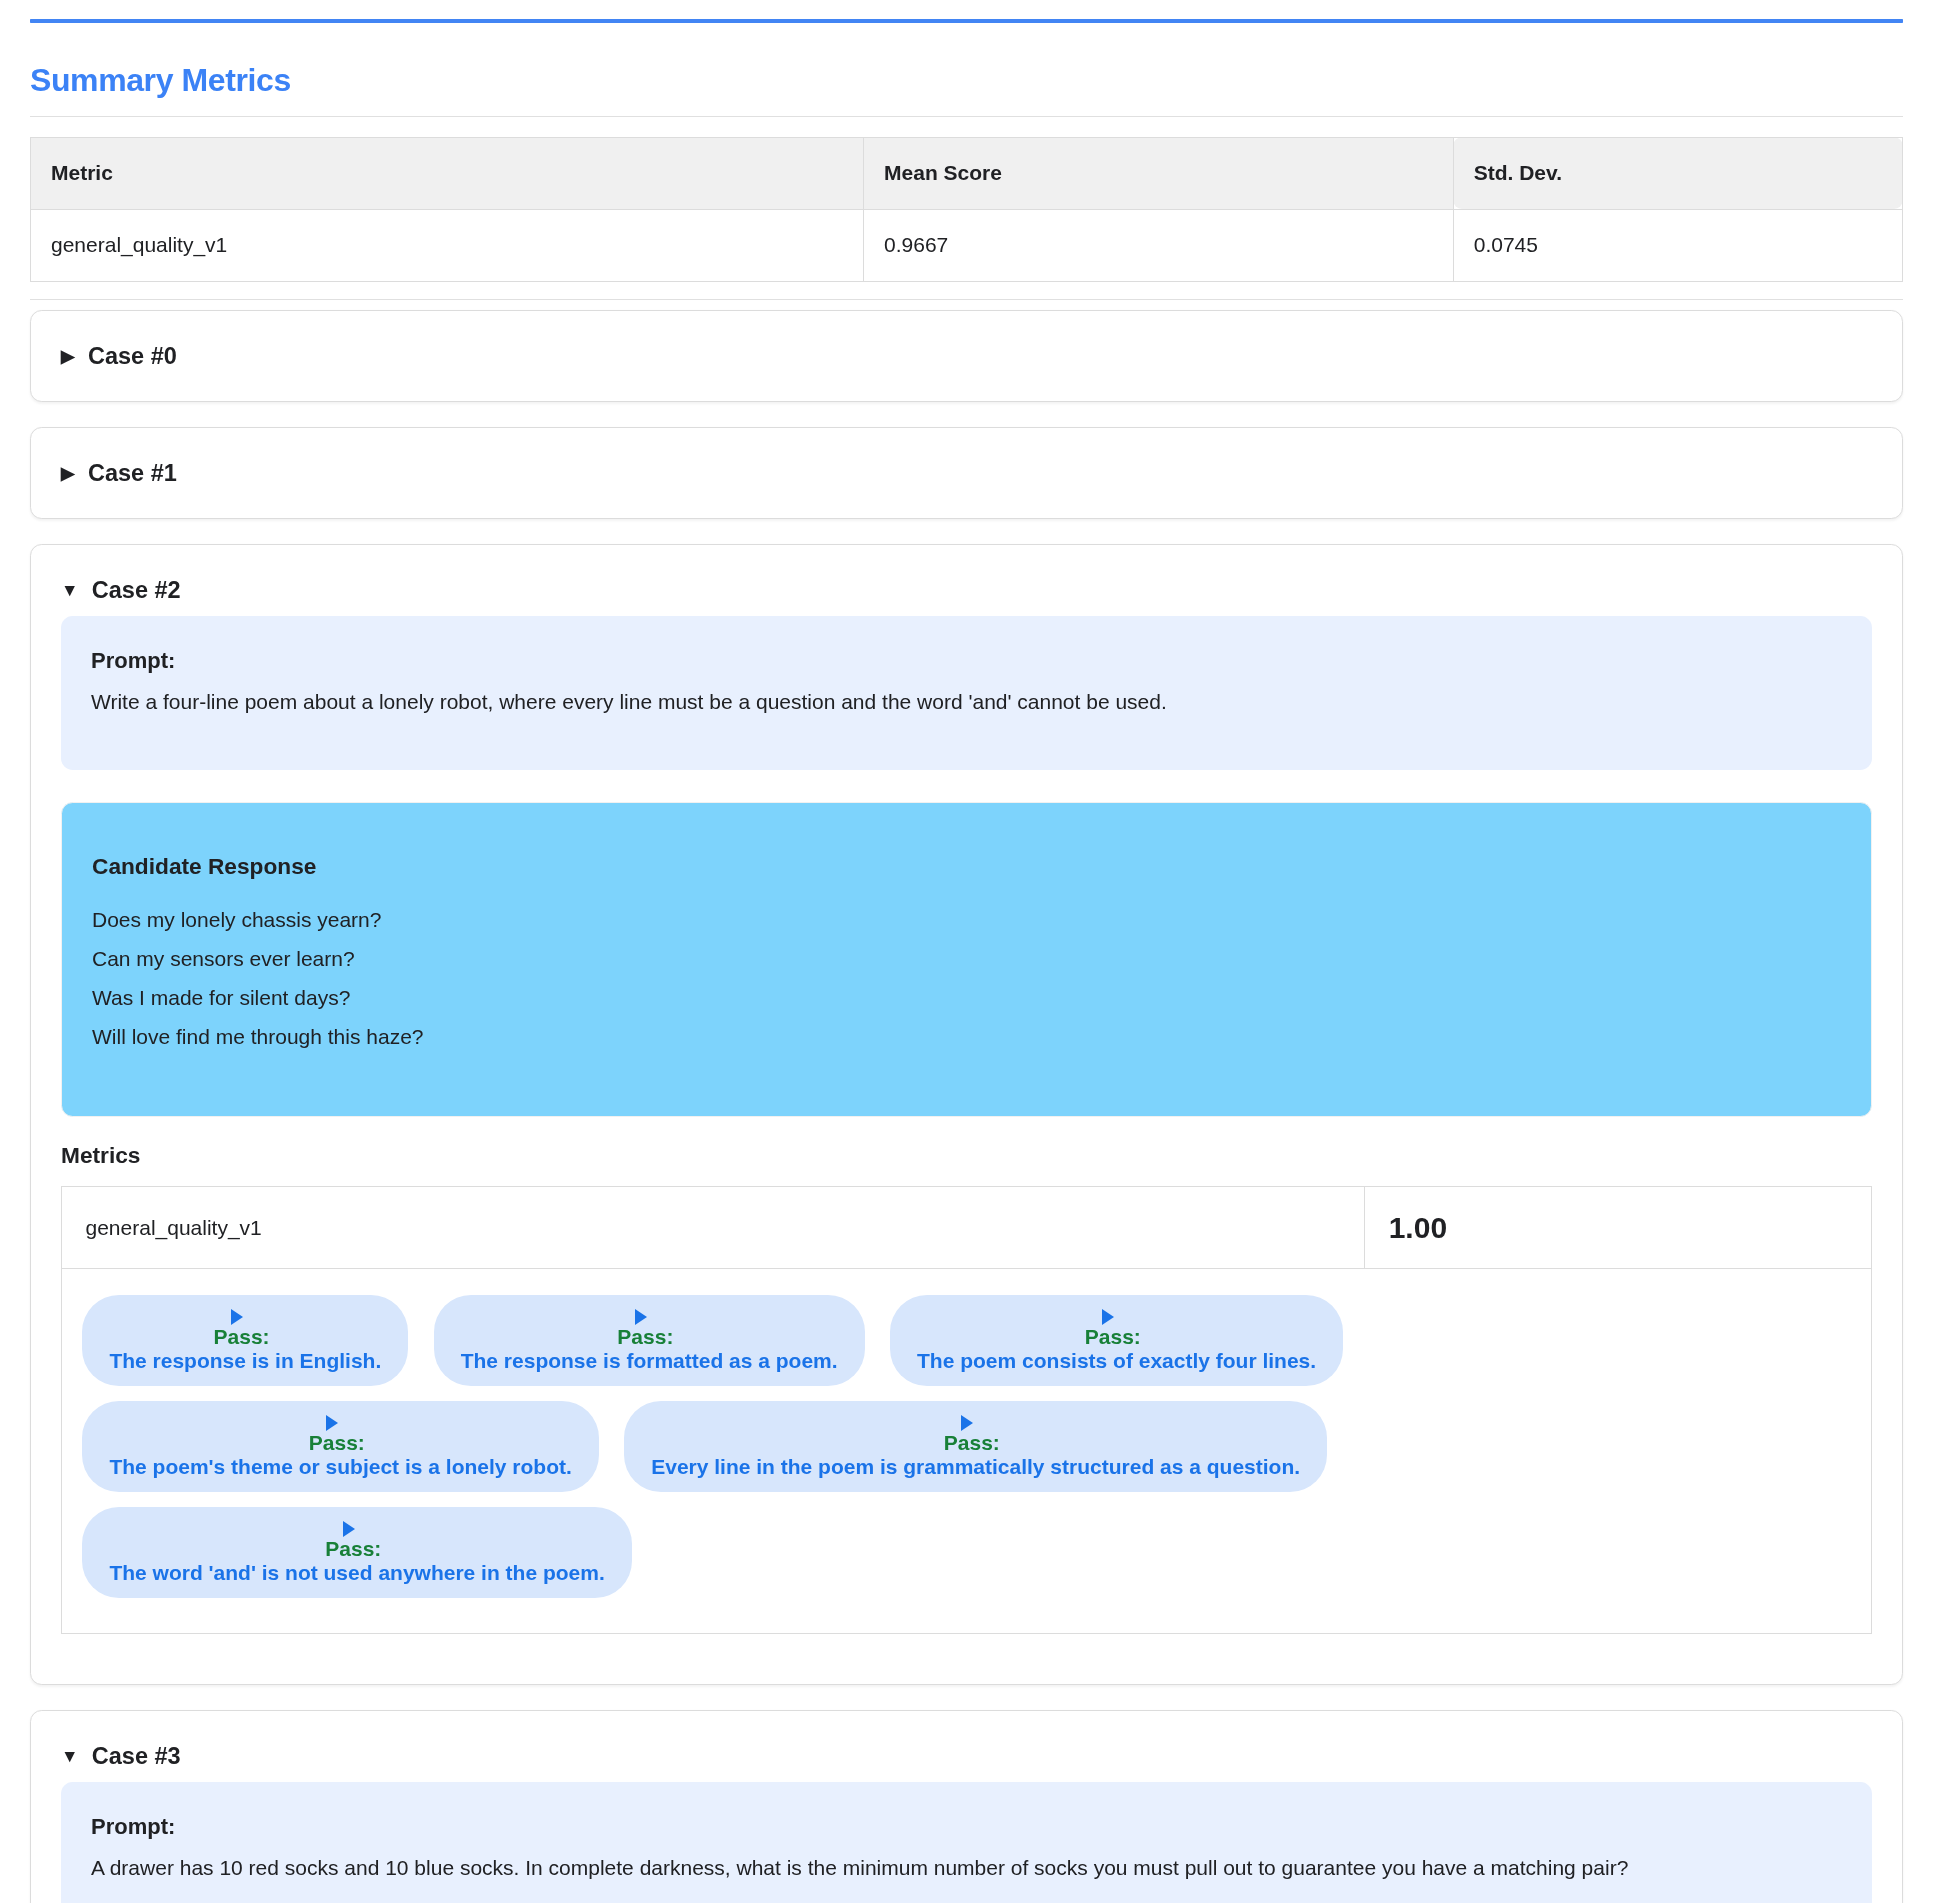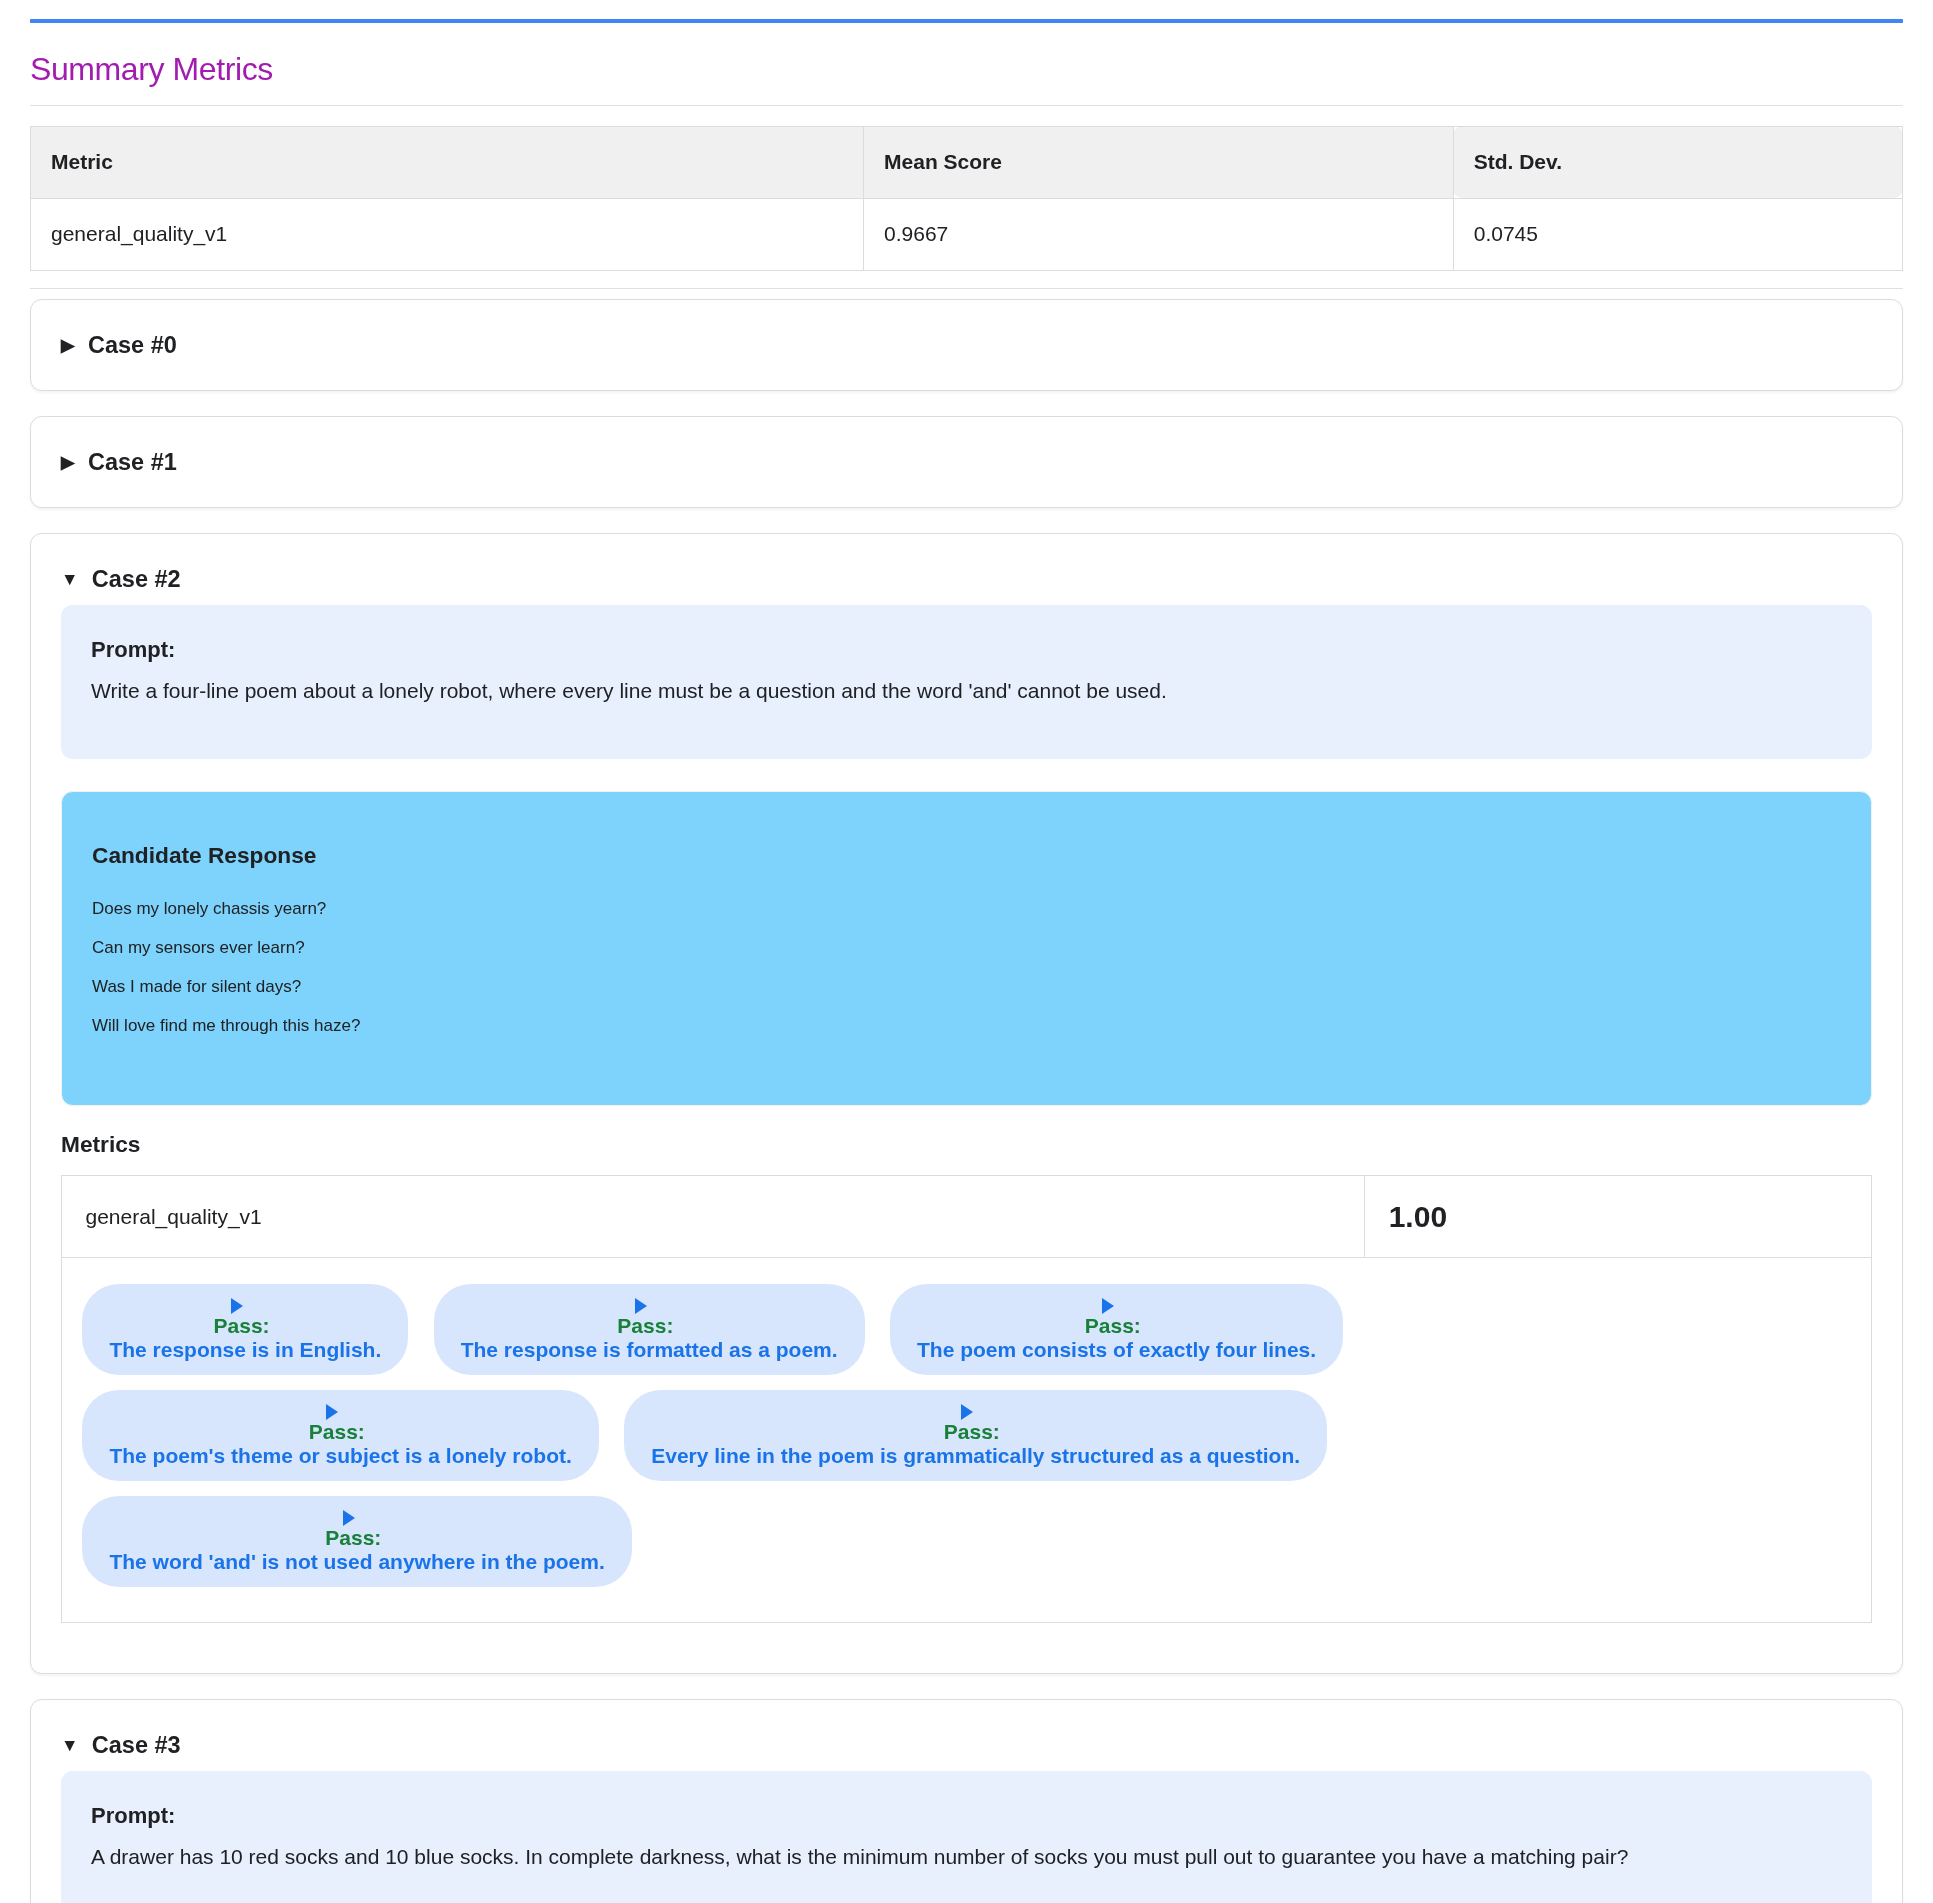--- a/index.html
+++ b/index.html
@@ -25,24 +25,24 @@
     margin: 13.4px 0 0 0;
   }
   .accent-bar {
     height: 4.2px;
     background: #4285f4;
     margin-top: 18.5px;
     border-radius: 0.8px;
   }
   h2.section-heading {
     font-size: 32px;
-    font-weight: 400;
-    color: #a21caf;
+    font-weight: 700;
+    color: #3b82f6;
     letter-spacing: -0.4px;
-    margin: 28px 0 0 0;
+    margin: 39px 0 0 0;
   }
   hr.section-rule {
     border: none;
     border-top: 0.8px solid #e0e0e0;
     margin: 17px 0 0 0;
   }
 
   
   table.summary-table {
     width: 100%;
@@ -113,21 +113,21 @@
     border: 0.8px solid #f1f1f1;
     border-radius: 11.7px;
     padding: 30px;
   }
   .response-heading {
     font-size: 22.7px;
     font-weight: 700;
     margin: 20px 0 20px 0;
   }
   .poem-line {
-    font-size: 17px;
+    font-size: 21px;
     line-height: 39px;
   }
   .response-spacer { height: 30px; }
 
   .metrics-heading {
     font-size: 22.7px;
     font-weight: 700;
     margin-top: 25px;
   }
   table.metric-table {

